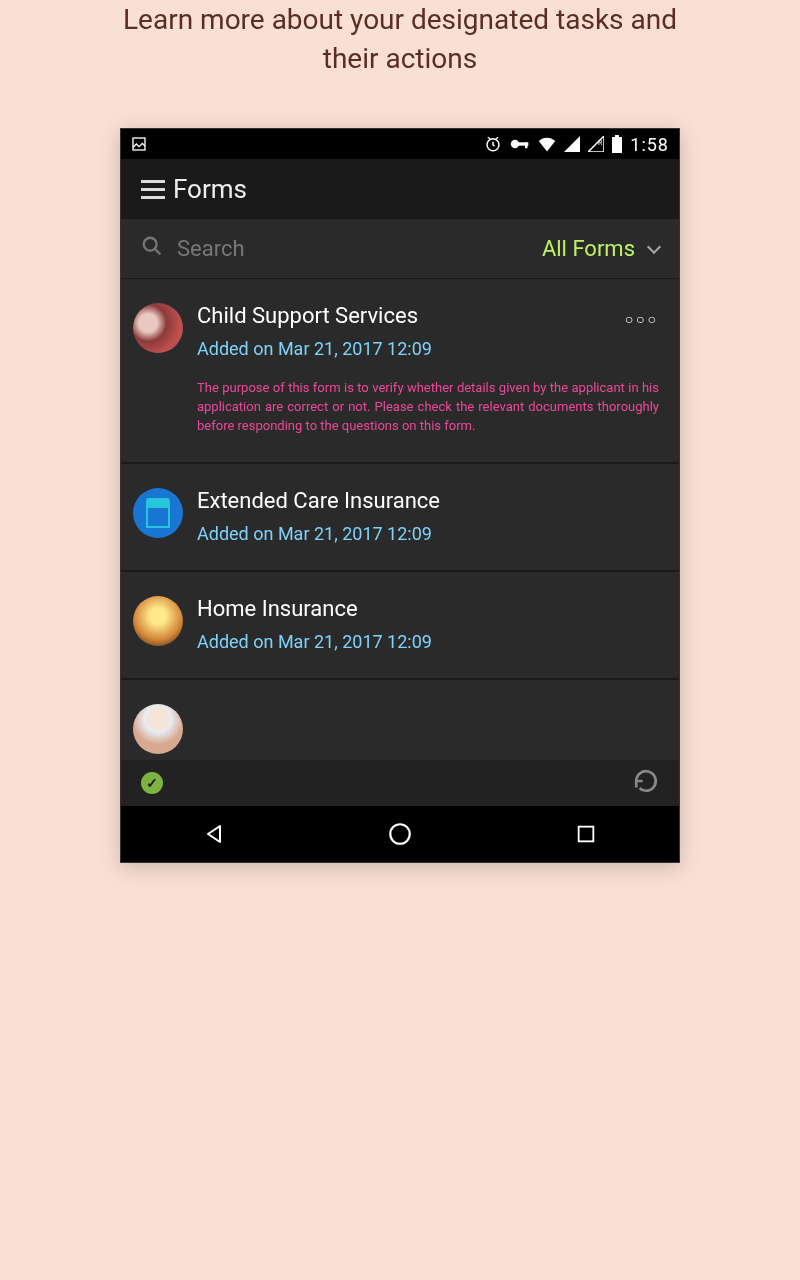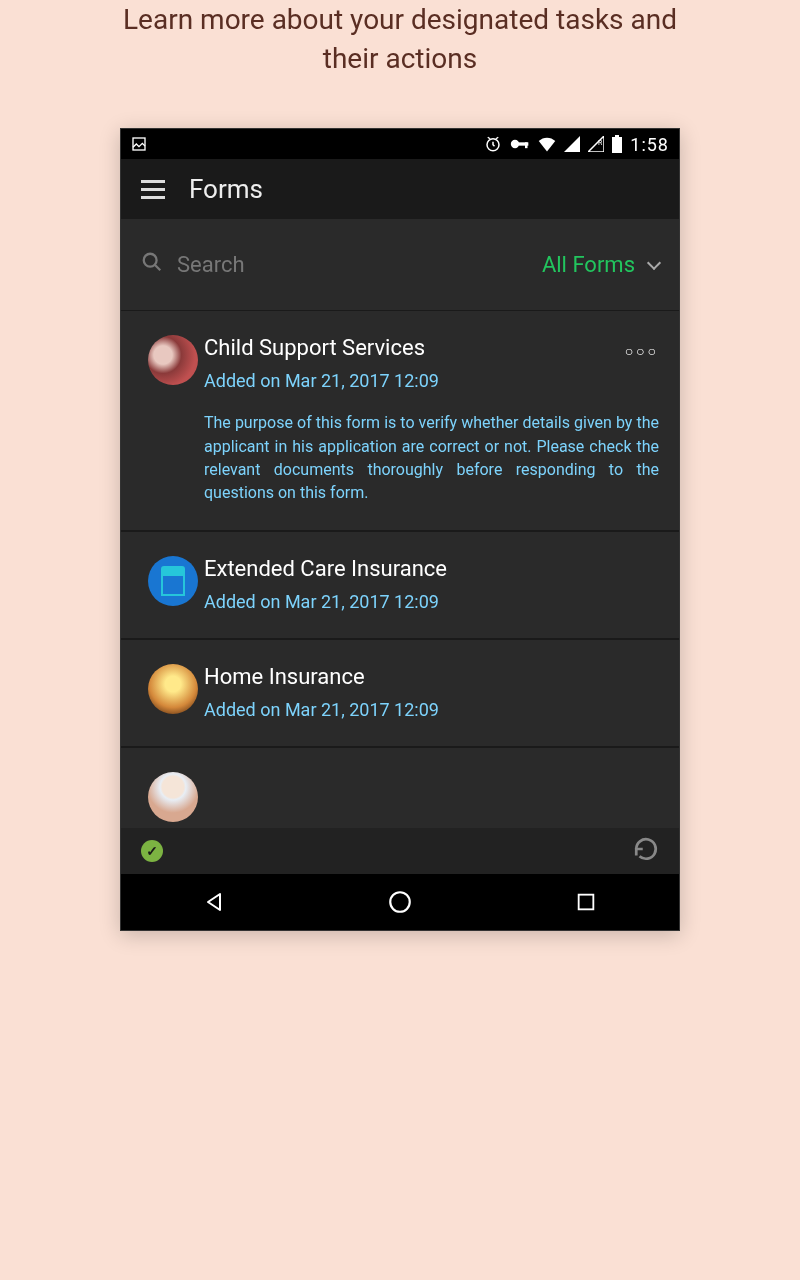--- a/index.html
+++ b/index.html
@@ -4,37 +4,37 @@
 <style>
 * { margin: 0; padding: 0; box-sizing: border-box; font-family: -apple-system, BlinkMacSystemFont, "Segoe UI", Roboto, Helvetica, Arial, sans-serif; }
 body { background: #fae0d4; width: 800px; height: 1280px; display: flex; flex-direction: column; align-items: center; }
 .heading { color: #5a2e23; font-size: 28px; font-weight: 400; text-align: center; line-height: 1.4; max-width: 560px; }
 .phone-frame { margin-top: 50px; width: 560px; background: #000; border: 1px solid #333; box-shadow: 0 4px 20px rgba(0,0,0,0.2); display: flex; flex-direction: column; }
 .status-bar { height: 30px; background: #000; display: flex; align-items: center; justify-content: space-between; padding: 0 10px; color: #fff; font-size: 16px; }
 .status-left { display: flex; align-items: center; gap: 6px; }
 .status-right { display: flex; align-items: center; gap: 8px; }
 .status-time { font-size: 18px; font-weight: 400; letter-spacing: 1px; }
 .status-icon { display: inline-flex; align-items: center; }
-.app-header { height: 60px; background: #1a1a1a; display: flex; align-items: center; padding: 0 20px; gap: 24px; }
+.app-header { height: 60px; background: #1a1a1a; display: flex; align-items: center; padding: 0 20px; gap: 8px; }
 .menu-icon { display: flex; flex-direction: column; gap: 5px; cursor: pointer; }
 .menu-icon span { width: 24px; height: 3px; background: #ddd; }
 .header-title { color: #eee; font-size: 26px; font-weight: 400; }
-.search-bar { height: 92px; background: #2a2a2a; display: flex; align-items: center; justify-content: space-between; padding: 0 20px; border-bottom: 1px solid #1a1a1a; }
+.search-bar { height: 60px; background: #2a2a2a; display: flex; align-items: center; justify-content: space-between; padding: 0 20px; border-bottom: 1px solid #1a1a1a; }
 .search-left { display: flex; align-items: center; gap: 14px; color: #777; font-size: 22px; }
 .search-icon svg { width: 22px; height: 22px; }
-.filter-right { display: flex; align-items: center; gap: 14px; color: #22c55e; font-size: 22px; }
+.filter-right { display: flex; align-items: center; gap: 14px; color: #bef264; font-size: 22px; }
 .chevron-down { width: 10px; height: 10px; border-right: 2px solid #aaa; border-bottom: 2px solid #aaa; transform: rotate(45deg); margin-top: -4px; }
 .forms-list { background: #2a2a2a; }
-.form-item { padding: 24px 20px 26px 27px; border-bottom: 2px solid #1a1a1a; display: flex; gap: 6px; align-items: flex-start; }
+.form-item { padding: 24px 20px 26px 12px; border-bottom: 2px solid #1a1a1a; display: flex; gap: 14px; align-items: flex-start; }
 .form-avatar { width: 50px; height: 50px; border-radius: 50%; flex-shrink: 0; background: #444; }
 .form-content { flex: 1; }
 .form-title-row { display: flex; justify-content: space-between; align-items: flex-start; }
 .form-title { color: #fff; font-size: 22px; font-weight: 400; margin-bottom: 10px; }
 .form-date { color: #7dd3fc; font-size: 18px; }
-.form-desc { color: #7dd3fc; font-size: 16px; line-height: 1.45; margin-top: 20px; text-align: justify; }
+.form-desc { color: #ec4899; font-size: 13px; line-height: 1.45; margin-top: 20px; text-align: justify; }
 .more-dots { color: #fff; font-size: 14px; letter-spacing: 3px; padding-top: 8px; }
 .footer-bar { height: 46px; background: #222; display: flex; align-items: center; justify-content: space-between; padding: 0 20px; }
 .check-badge { width: 22px; height: 22px; border-radius: 50%; background: #7cb342; display: flex; align-items: center; justify-content: center; color: #1a1a1a; font-size: 14px; font-weight: bold; }
 .footer-text { color: #999; font-size: 17px; }
 .refresh-icon svg { width: 26px; height: 26px; }
 .nav-bar { height: 56px; background: #000; display: flex; align-items: center; justify-content: space-around; }
 .nav-btn { width: 28px; height: 28px; display: flex; align-items: center; justify-content: center; }
 .avatar-1 { background: radial-gradient(circle at 30% 40%, #e8c8c0 20%, #8b3a3a 40%, #c05050 70%); }
 .avatar-2 { background: #1976d2; display: flex; align-items: center; justify-content: center; }
 .avatar-2::after { content: ""; width: 20px; height: 26px; border: 2px solid #26c6da; border-radius: 3px 3px 0 0; background: linear-gradient(#26c6da 0 30%, transparent 30%); }

